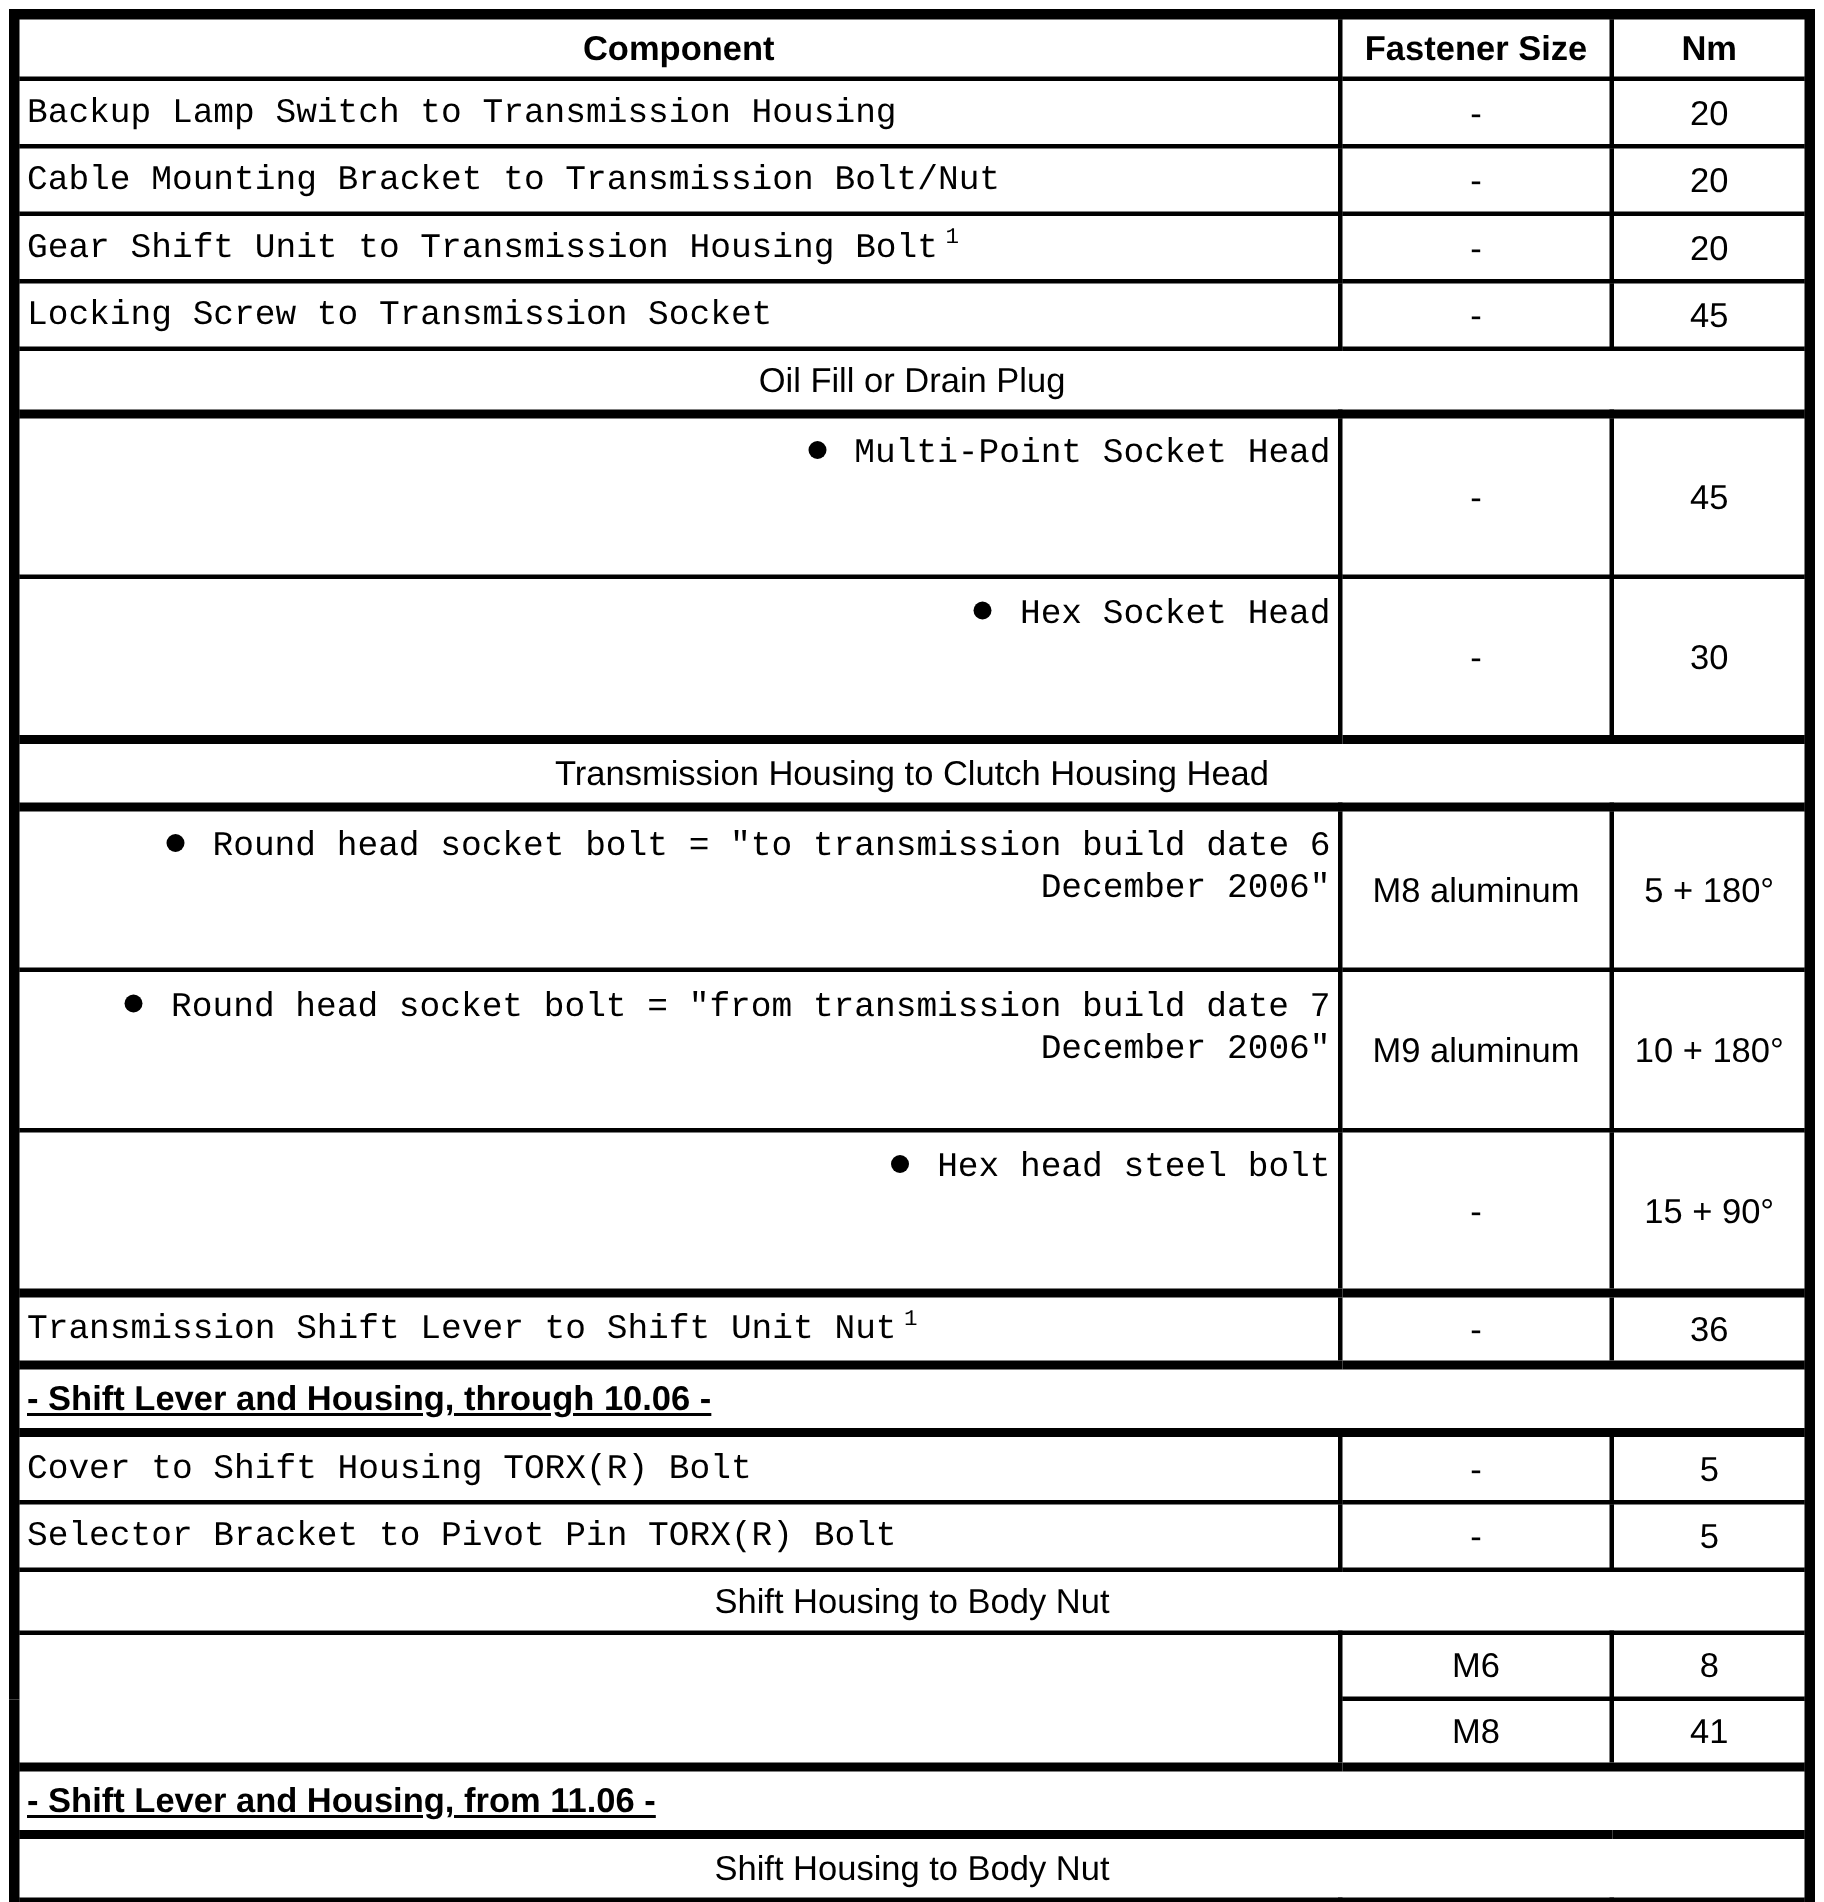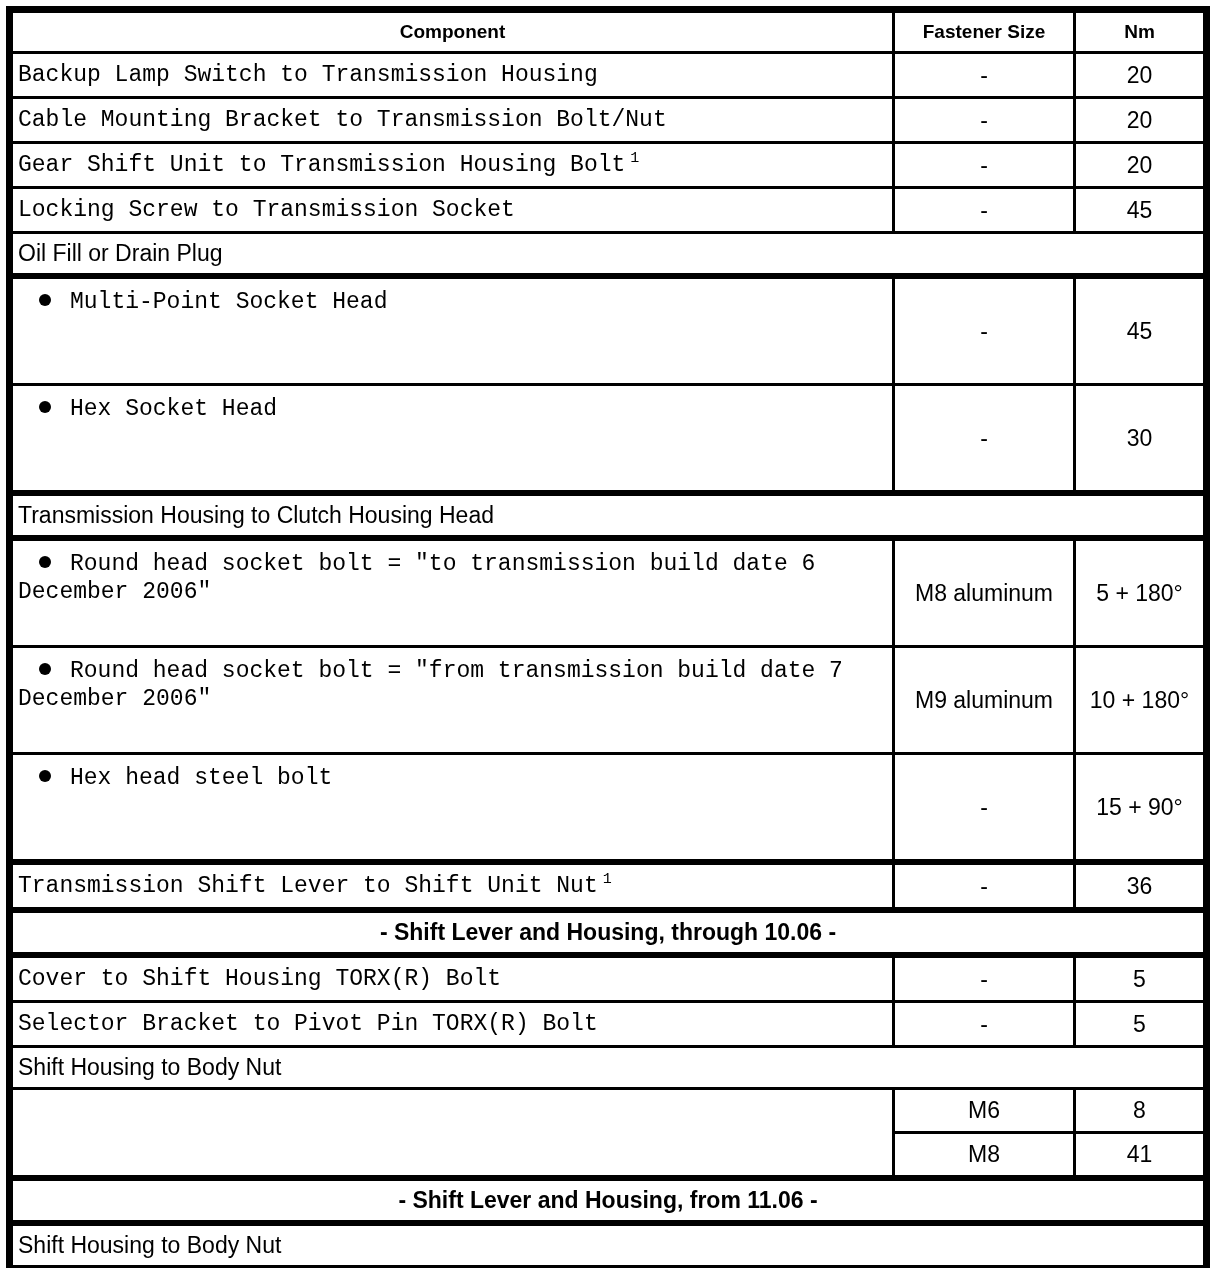--- a/index.html
+++ b/index.html
@@ -32,44 +32,45 @@
     line-height: 1.22;
     padding: 2px 5px;
     overflow: hidden;
     vertical-align: middle;
     background: #ffffff;
   }
   th {
     font-weight: bold;
     text-align: center;
     height: 34px;
-    font-size: 19px;
+    font-size: 23px;
   }
   td.comp {
     text-align: left;
     height: 38px;
     font-family: Liberation Mono, monospace;
   }
   td.size, td.nm {
     text-align: center;
     height: 38px;
   }
   tr.r-bullet td { height: 93px; }
   tr.r-bullet td.comp {
     vertical-align: top;
     padding-top: 9px;
+    text-align: right;
   }
   tr.r-span td {
-    text-align: left;
+    text-align: center;
     height: 35px;
   }
   tr.r-section td {
-    text-align: center;
     font-weight: bold;
     height: 35px;
+    text-decoration: underline;
   }
   tr.r-pair td { height: 37px; }
   td.empty-comp { }
 
   .bullet-dot {
     display: inline-block;
     width: 12px;
     height: 12px;
     border-radius: 50%;
     background: #000000;

